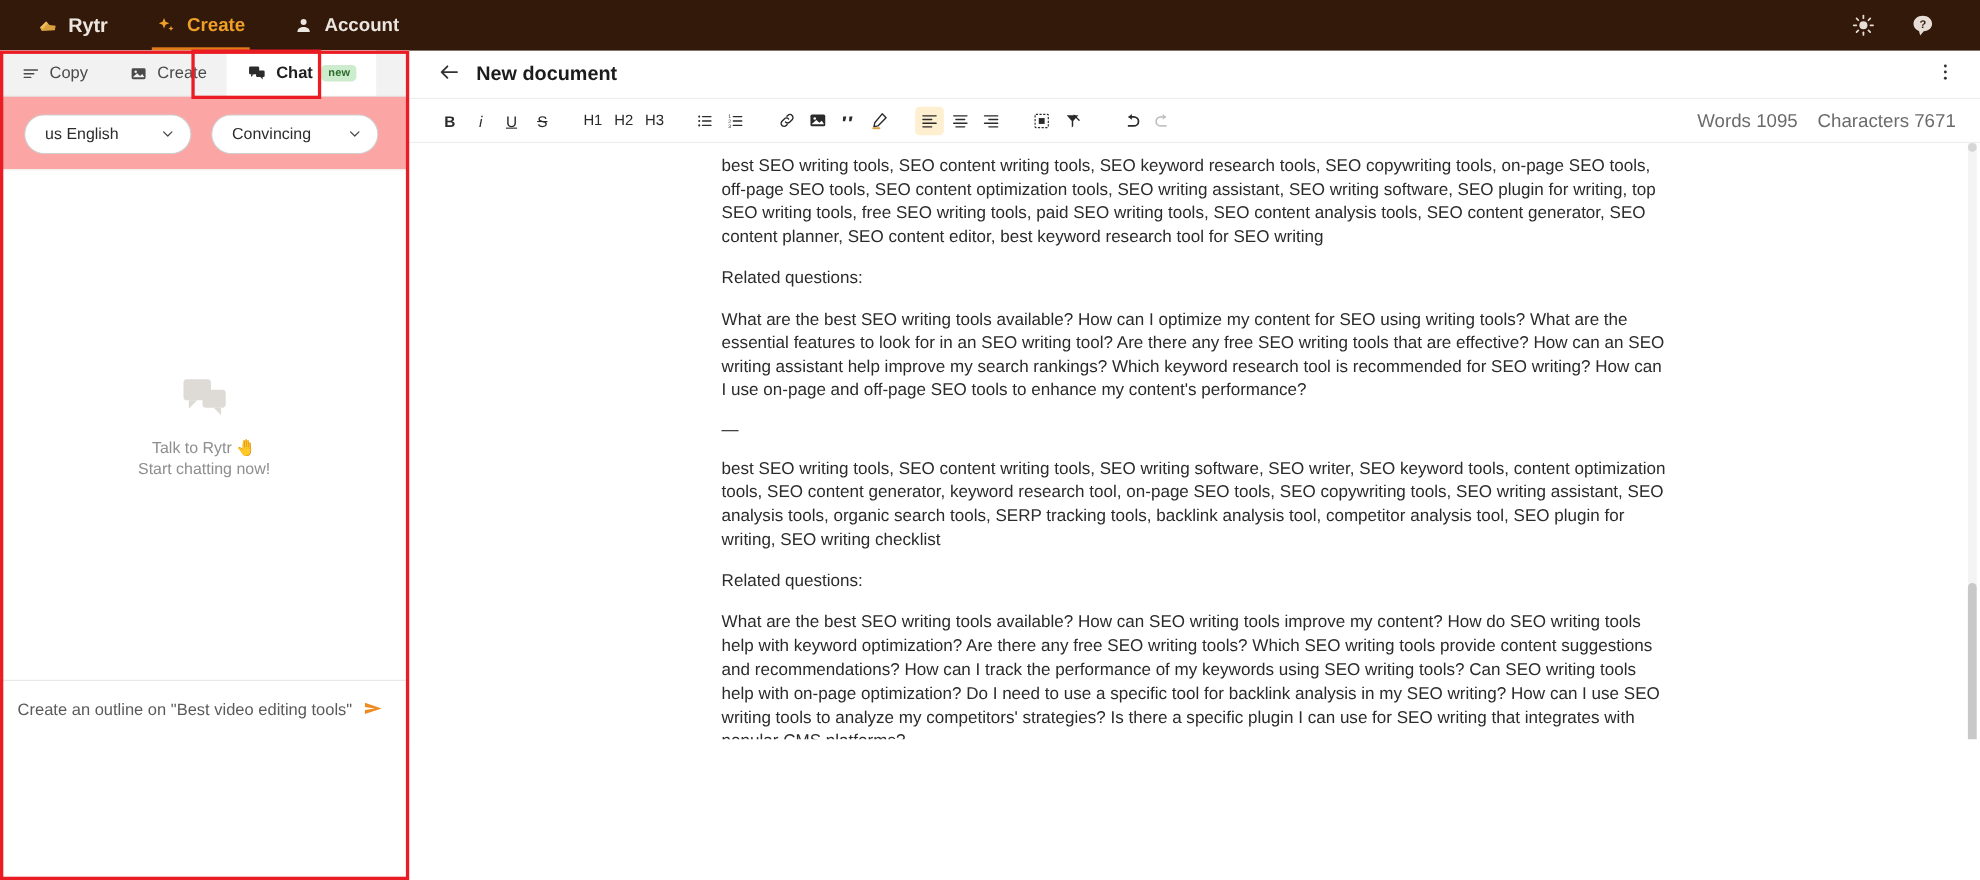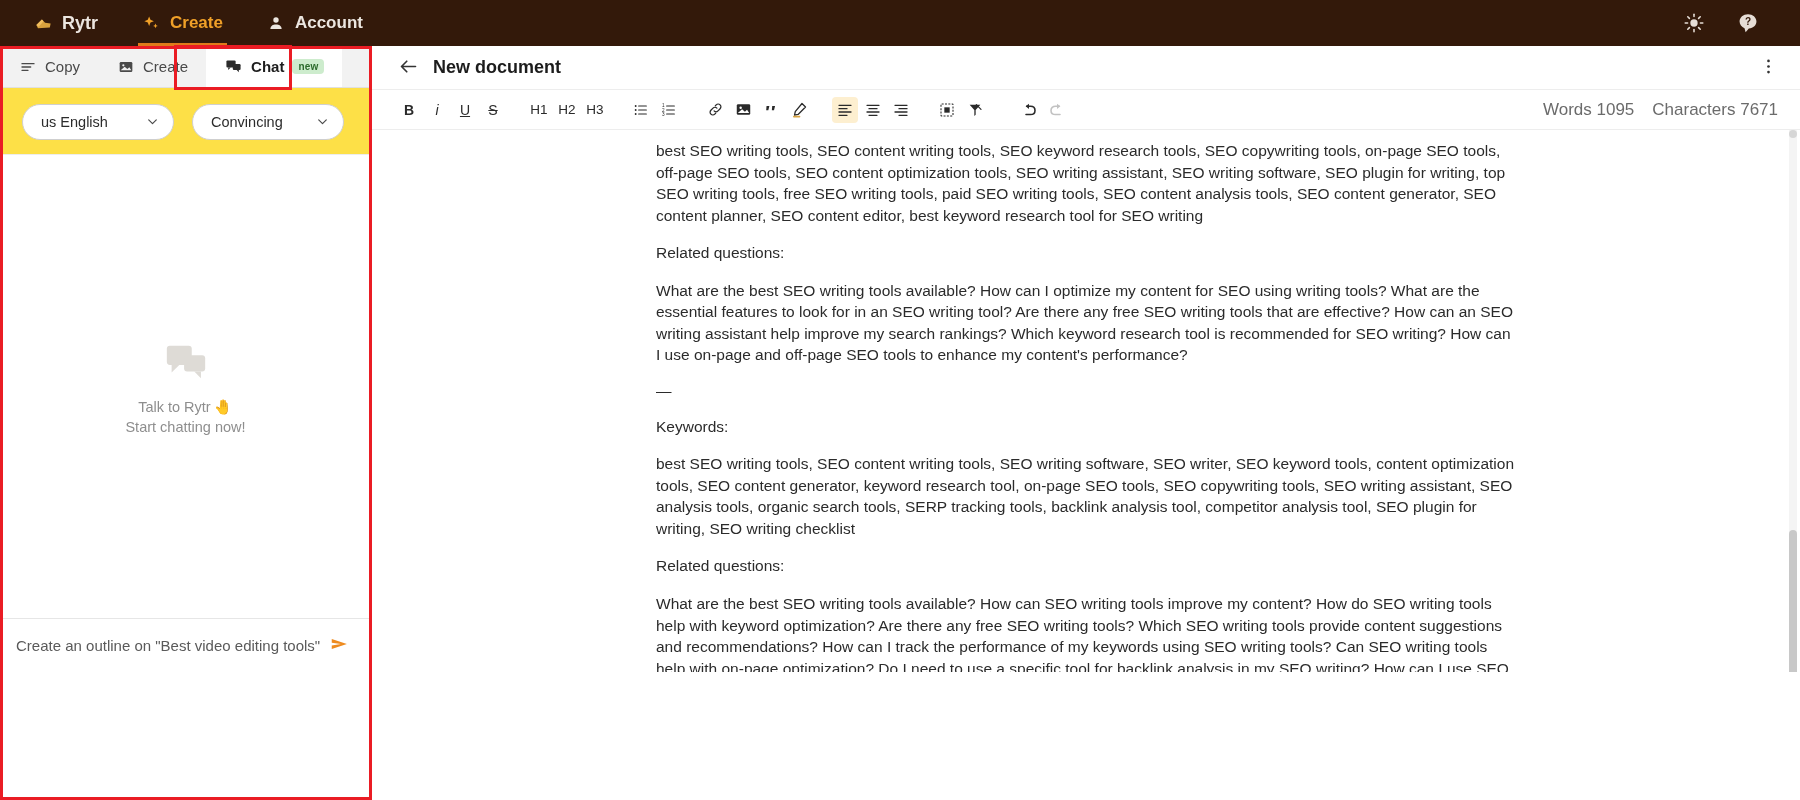--- a/index.html
+++ b/index.html
@@ -85,21 +85,21 @@
     font-size: 10px;
     font-weight: 700;
     border-radius: 4px;
     padding: 2px 6px;
     letter-spacing: .2px;
   }
 
   .selects-row {
     display: flex; gap: 18px;
     padding: 16px 22px 14px 22px;
-    background: #fde047;
+    background: #fca5a5;
   }
   .select-box {
     height: 36px;
     border: 1px solid #cfcfcf;
     border-radius: 20px;
     background: #ffffff;
     display: flex; align-items: center;
     justify-content: space-between;
     padding: 0 14px 0 18px;
     font-size: 14.5px;
@@ -590,21 +590,20 @@
         <span>Characters 7671</span>
       </div>
     </div>
 
     <div class="doc-scroll">
       <div class="doc-inner">
         <p class="doc-p">best SEO writing tools, SEO content writing tools, SEO keyword research tools, SEO copywriting tools, on-page SEO tools, off-page SEO tools, SEO content optimization tools, SEO writing assistant, SEO writing software, SEO plugin for writing, top SEO writing tools, free SEO writing tools, paid SEO writing tools, SEO content analysis tools, SEO content generator, SEO content planner, SEO content editor, best keyword research tool for SEO writing</p>
         <p class="doc-p">Related questions:</p>
         <p class="doc-p">What are the best SEO writing tools available? How can I optimize my content for SEO using writing tools? What are the essential features to look for in an SEO writing tool? Are there any free SEO writing tools that are effective? How can an SEO writing assistant help improve my search rankings? Which keyword research tool is recommended for SEO writing? How can I use on-page and off-page SEO tools to enhance my content's performance?</p>
         <p class="doc-hr-text">—</p>
-        <p class="doc-p">Keywords:</p>
         <p class="doc-p">best SEO writing tools, SEO content writing tools, SEO writing software, SEO writer, SEO keyword tools, content optimization tools, SEO content generator, keyword research tool, on-page SEO tools, SEO copywriting tools, SEO writing assistant, SEO analysis tools, organic search tools, SERP tracking tools, backlink analysis tool, competitor analysis tool, SEO plugin for writing, SEO writing checklist</p>
         <p class="doc-p">Related questions:</p>
         <p class="doc-p">What are the best SEO writing tools available? How can SEO writing tools improve my content? How do SEO writing tools help with keyword optimization? Are there any free SEO writing tools? Which SEO writing tools provide content suggestions and recommendations? How can I track the performance of my keywords using SEO writing tools? Can SEO writing tools help with on-page optimization? Do I need to use a specific tool for backlink analysis in my SEO writing? How can I use SEO writing tools to analyze my competitors' strategies? Is there a specific plugin I can use for SEO writing that integrates with popular CMS platforms?</p>
       </div>
       <div class="scroll-track"></div>
       <div class="scroll-thumb-top"></div>
       <div class="scroll-thumb"></div>
     </div>
   </div>
 </div>

